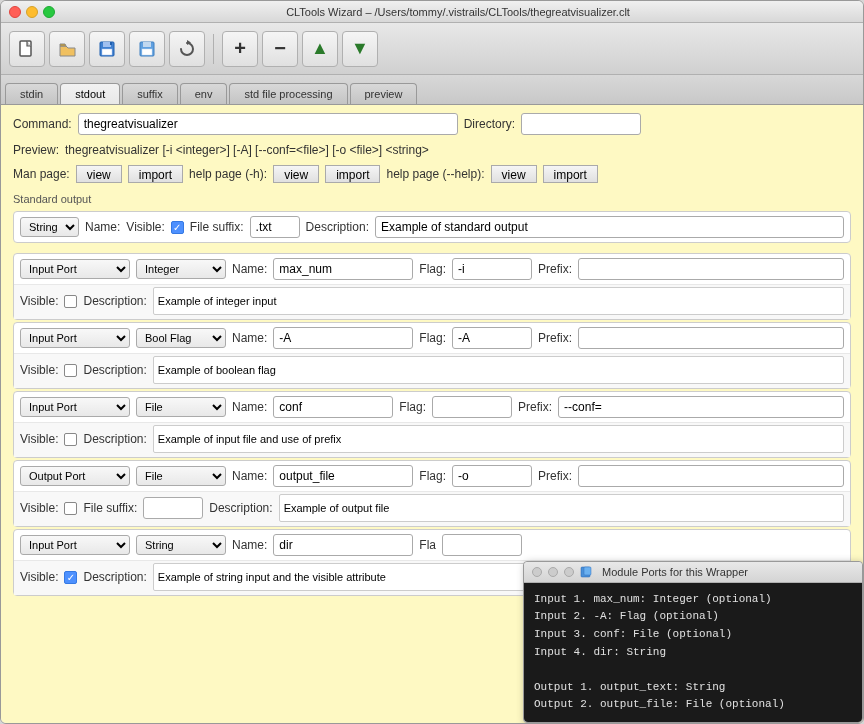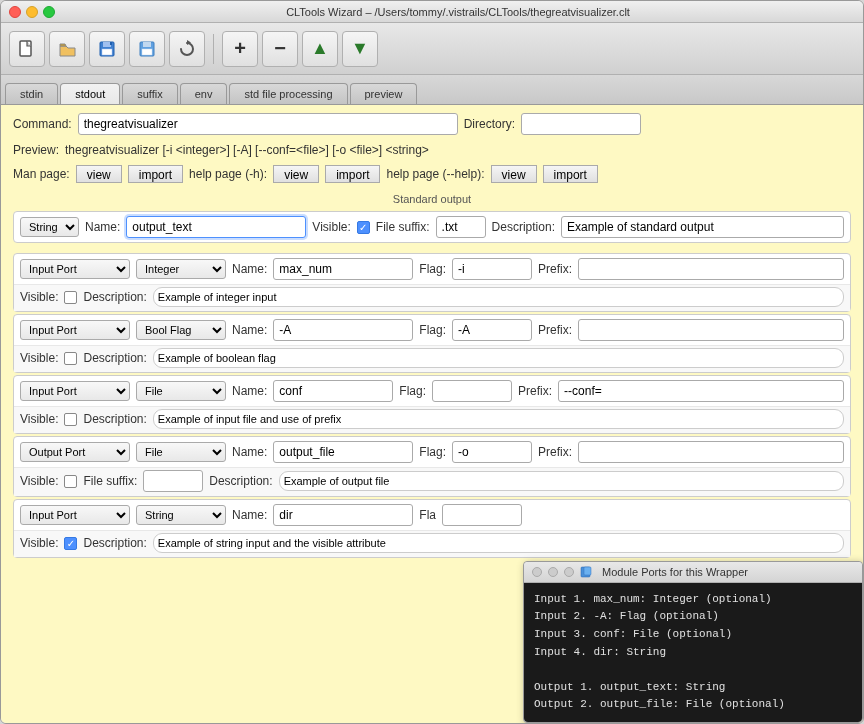--- a/index.html
+++ b/index.html
@@ -143,21 +143,20 @@
       font-size: 12px;
       cursor: pointer;
       height: 18px;
       white-space: nowrap;
     }
     .section-header {
       font-size: 11px;
       color: #555;
       margin: 4px 0;
       padding: 2px 0;
-      text-align: center;
     }
     .port-row {
       background: white;
       border: 1px solid #ccc;
       border-radius: 4px;
       margin-bottom: 2px;
     }
     .port-row-main {
       display: flex;
       align-items: center;
@@ -197,24 +196,24 @@
     .checkbox.checked {
       background: #4d90fe;
       border-color: #3579e3;
       color: white;
       font-size: 10px;
     }
     .desc-input {
       flex: 1;
       background: white;
       border: 1px solid #ccc;
-      border-radius: 9px;
+      border-radius: 2px;
       padding: 1px 4px;
       font-size: 11px;
-      height: 20px;
+      height: 28px;
     }
     
     .module-ports-overlay {
       position: absolute;
       right: 0;
       bottom: 0;
       width: 340px;
       background: #f0f0f0;
       border: 1px solid #999;
       border-radius: 4px;
@@ -348,21 +347,20 @@
 
     <div class="section-header">
       <span>Standard output</span>
     </div>
     <div class="port-row">
       <div class="port-row-main">
         <select>
           <option>String</option>
         </select>
         <span class="label">Name:</span>
-        <input class="text-input focused" style="width: 180px;" type="text" value="output_text">
         <span class="label">Visible:</span>
         <div class="checkbox checked">✓</div>
         <span class="label">File suffix:</span>
         <input class="text-input" style="width: 50px;" type="text" value=".txt">
         <span class="label">Description:</span>
         <input class="text-input" style="flex: 1 1 0%;" type="text" value="Example of standard output">
       </div>
     </div>
 
     <div style="height:8px;"></div>

